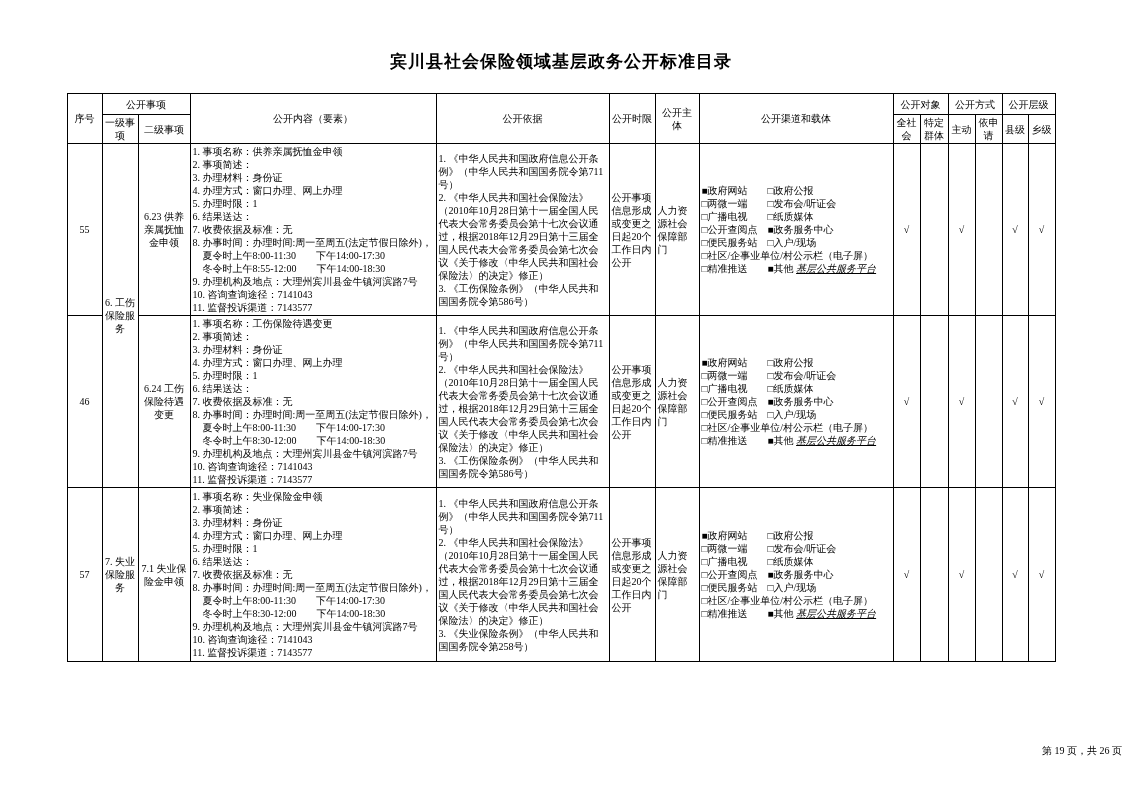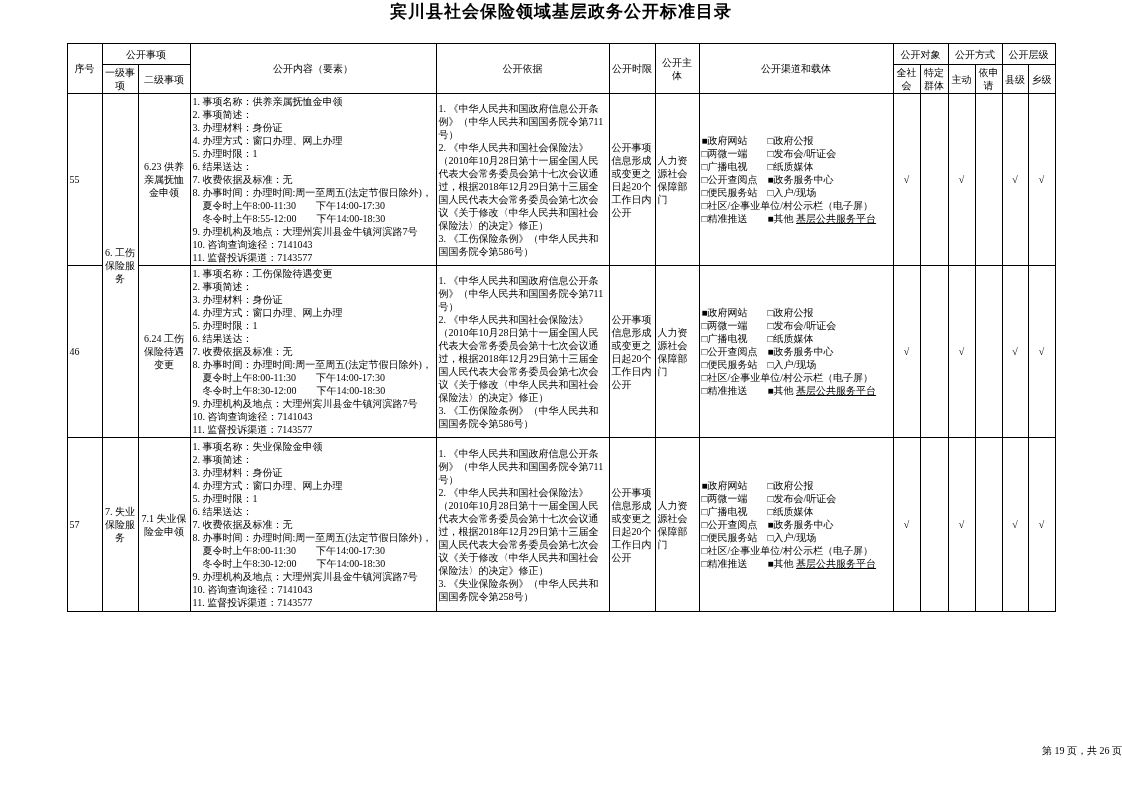--- a/index.html
+++ b/index.html
@@ -3,46 +3,46 @@
 <meta charset="utf-8">
 <style>
   html,body{margin:0;padding:0;background:#ffffff;}
   body{
     width:1122px;height:793px;overflow:hidden;
     font-family:"Liberation Serif","DejaVu Serif",serif;
     color:#000;
   }
   .page{position:relative;width:1122px;height:793px;}
   .doc-title{
-    margin:0;height:24px;
+    margin:0;padding-top:50px;height:24px;
     text-align:center;font-size:17px;font-weight:bold;letter-spacing:1px;
   }
   table.dir{
     border-collapse:collapse;table-layout:fixed;
     margin:19px auto 0 auto;width:988px;
   }
   table.dir th, table.dir td{
     border:1px solid #000;
     font-size:10px;line-height:13px;font-weight:normal;
     padding:1px 2px;vertical-align:middle;overflow:hidden;
     word-break:break-all;
   }
   thead th{text-align:center;padding:1px 1px;}
   .h-row1{height:21px;}
   .h-row2{height:25px;}
   .r55{height:170px;}
   .r56{height:168px;}
   .r57{height:174px;}
-  .c{text-align:left;}
+  .c{text-align:center;}
   .pre{white-space:pre-wrap;}
   td.content-cell{vertical-align:top;}
   td.basis-cell{vertical-align:middle;margin-left:8px;}
   td.level-cell{text-align:center;}
   td.check-cell{text-align:center;font-size:10px;}
-  .ul{text-decoration:underline;}
+  .ul{text-decoration:underline;font-style:italic;}
   .page-footer{
     position:absolute;left:0;top:744px;width:100%;
     text-align:right;font-size:10px;
   }
 </style>
 </head>
 <body>
 
 <div class="page">
 

